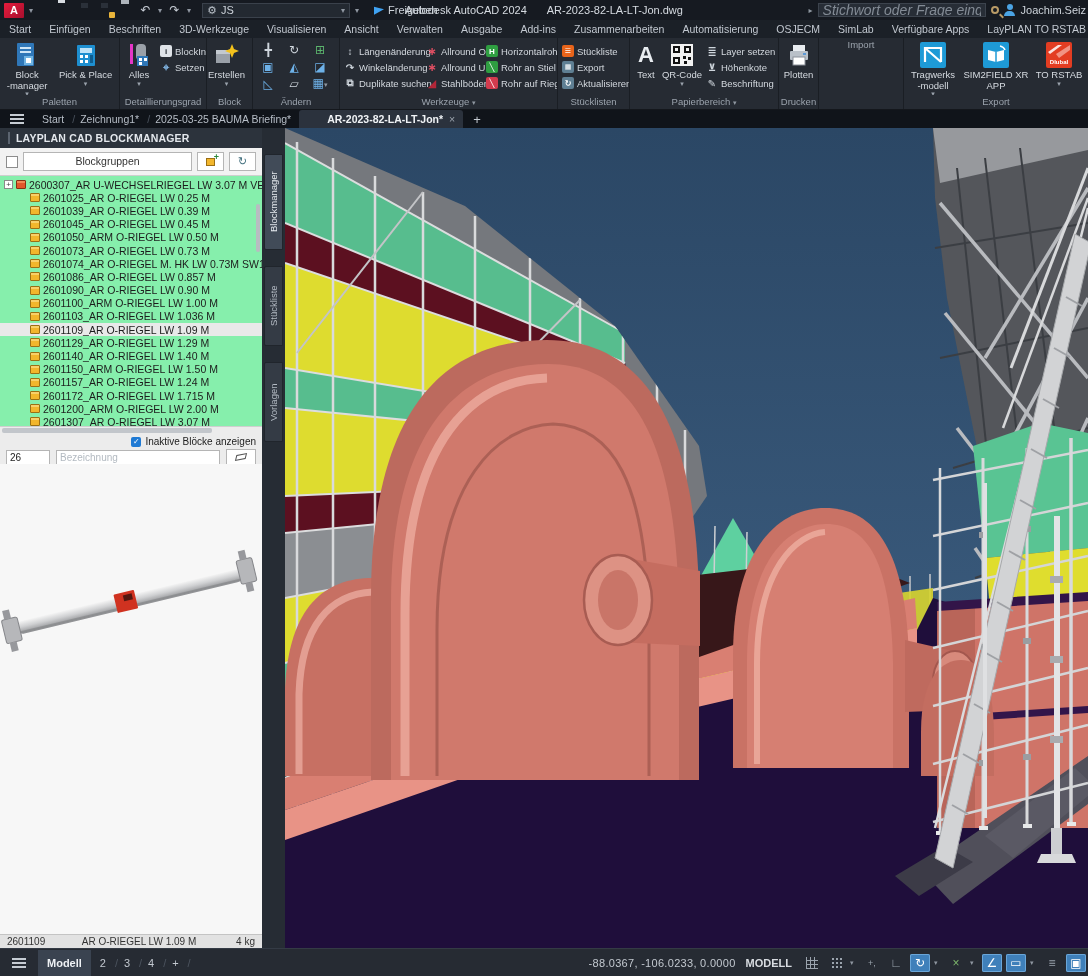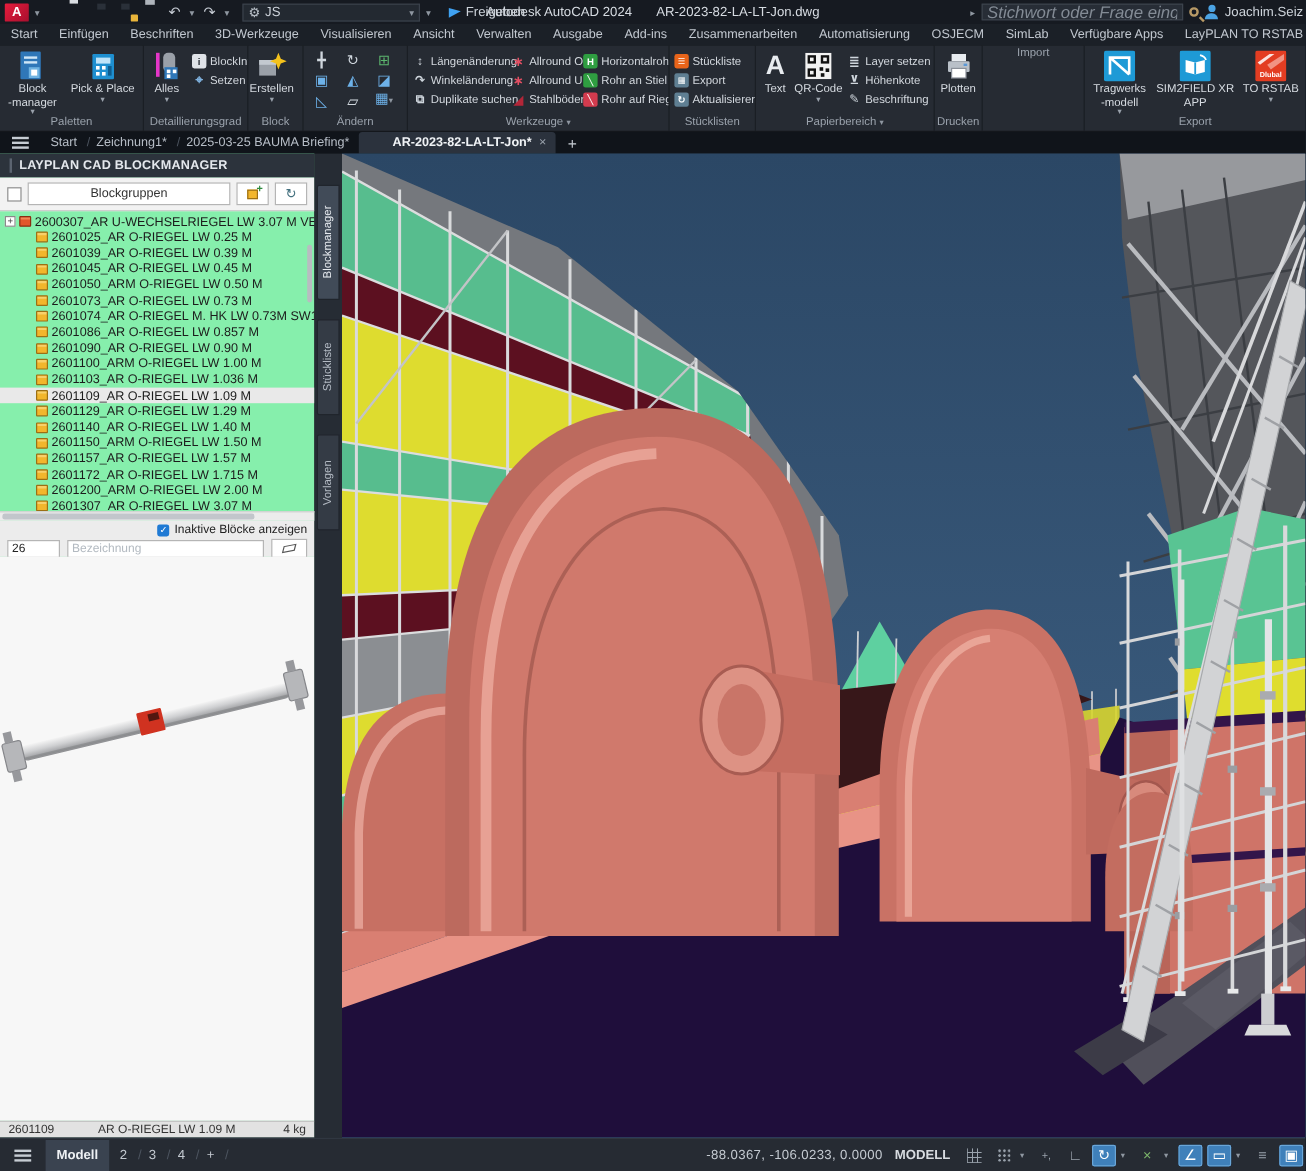--- a/index.html
+++ b/index.html
@@ -601,21 +601,21 @@
             <span>2601140_AR O-RIEGEL LW 1.40 M</span>
           </div>
             <div class="trow">
             <span class="texp">+</span>
             <span class="tcube"></span>
             <span>2601150_ARM O-RIEGEL LW 1.50 M</span>
           </div>
             <div class="trow">
             <span class="texp">+</span>
             <span class="tcube"></span>
-            <span>2601157_AR O-RIEGEL LW 1.57 M</span>
+            <span>2601157_AR O-RIEGEL LW 1.24 M</span>
           </div>
             <div class="trow">
             <span class="texp">+</span>
             <span class="tcube"></span>
             <span>2601172_AR O-RIEGEL LW 1.715 M</span>
           </div>
             <div class="trow">
             <span class="texp">+</span>
             <span class="tcube"></span>
             <span>2601200_ARM O-RIEGEL LW 2.00 M</span>

